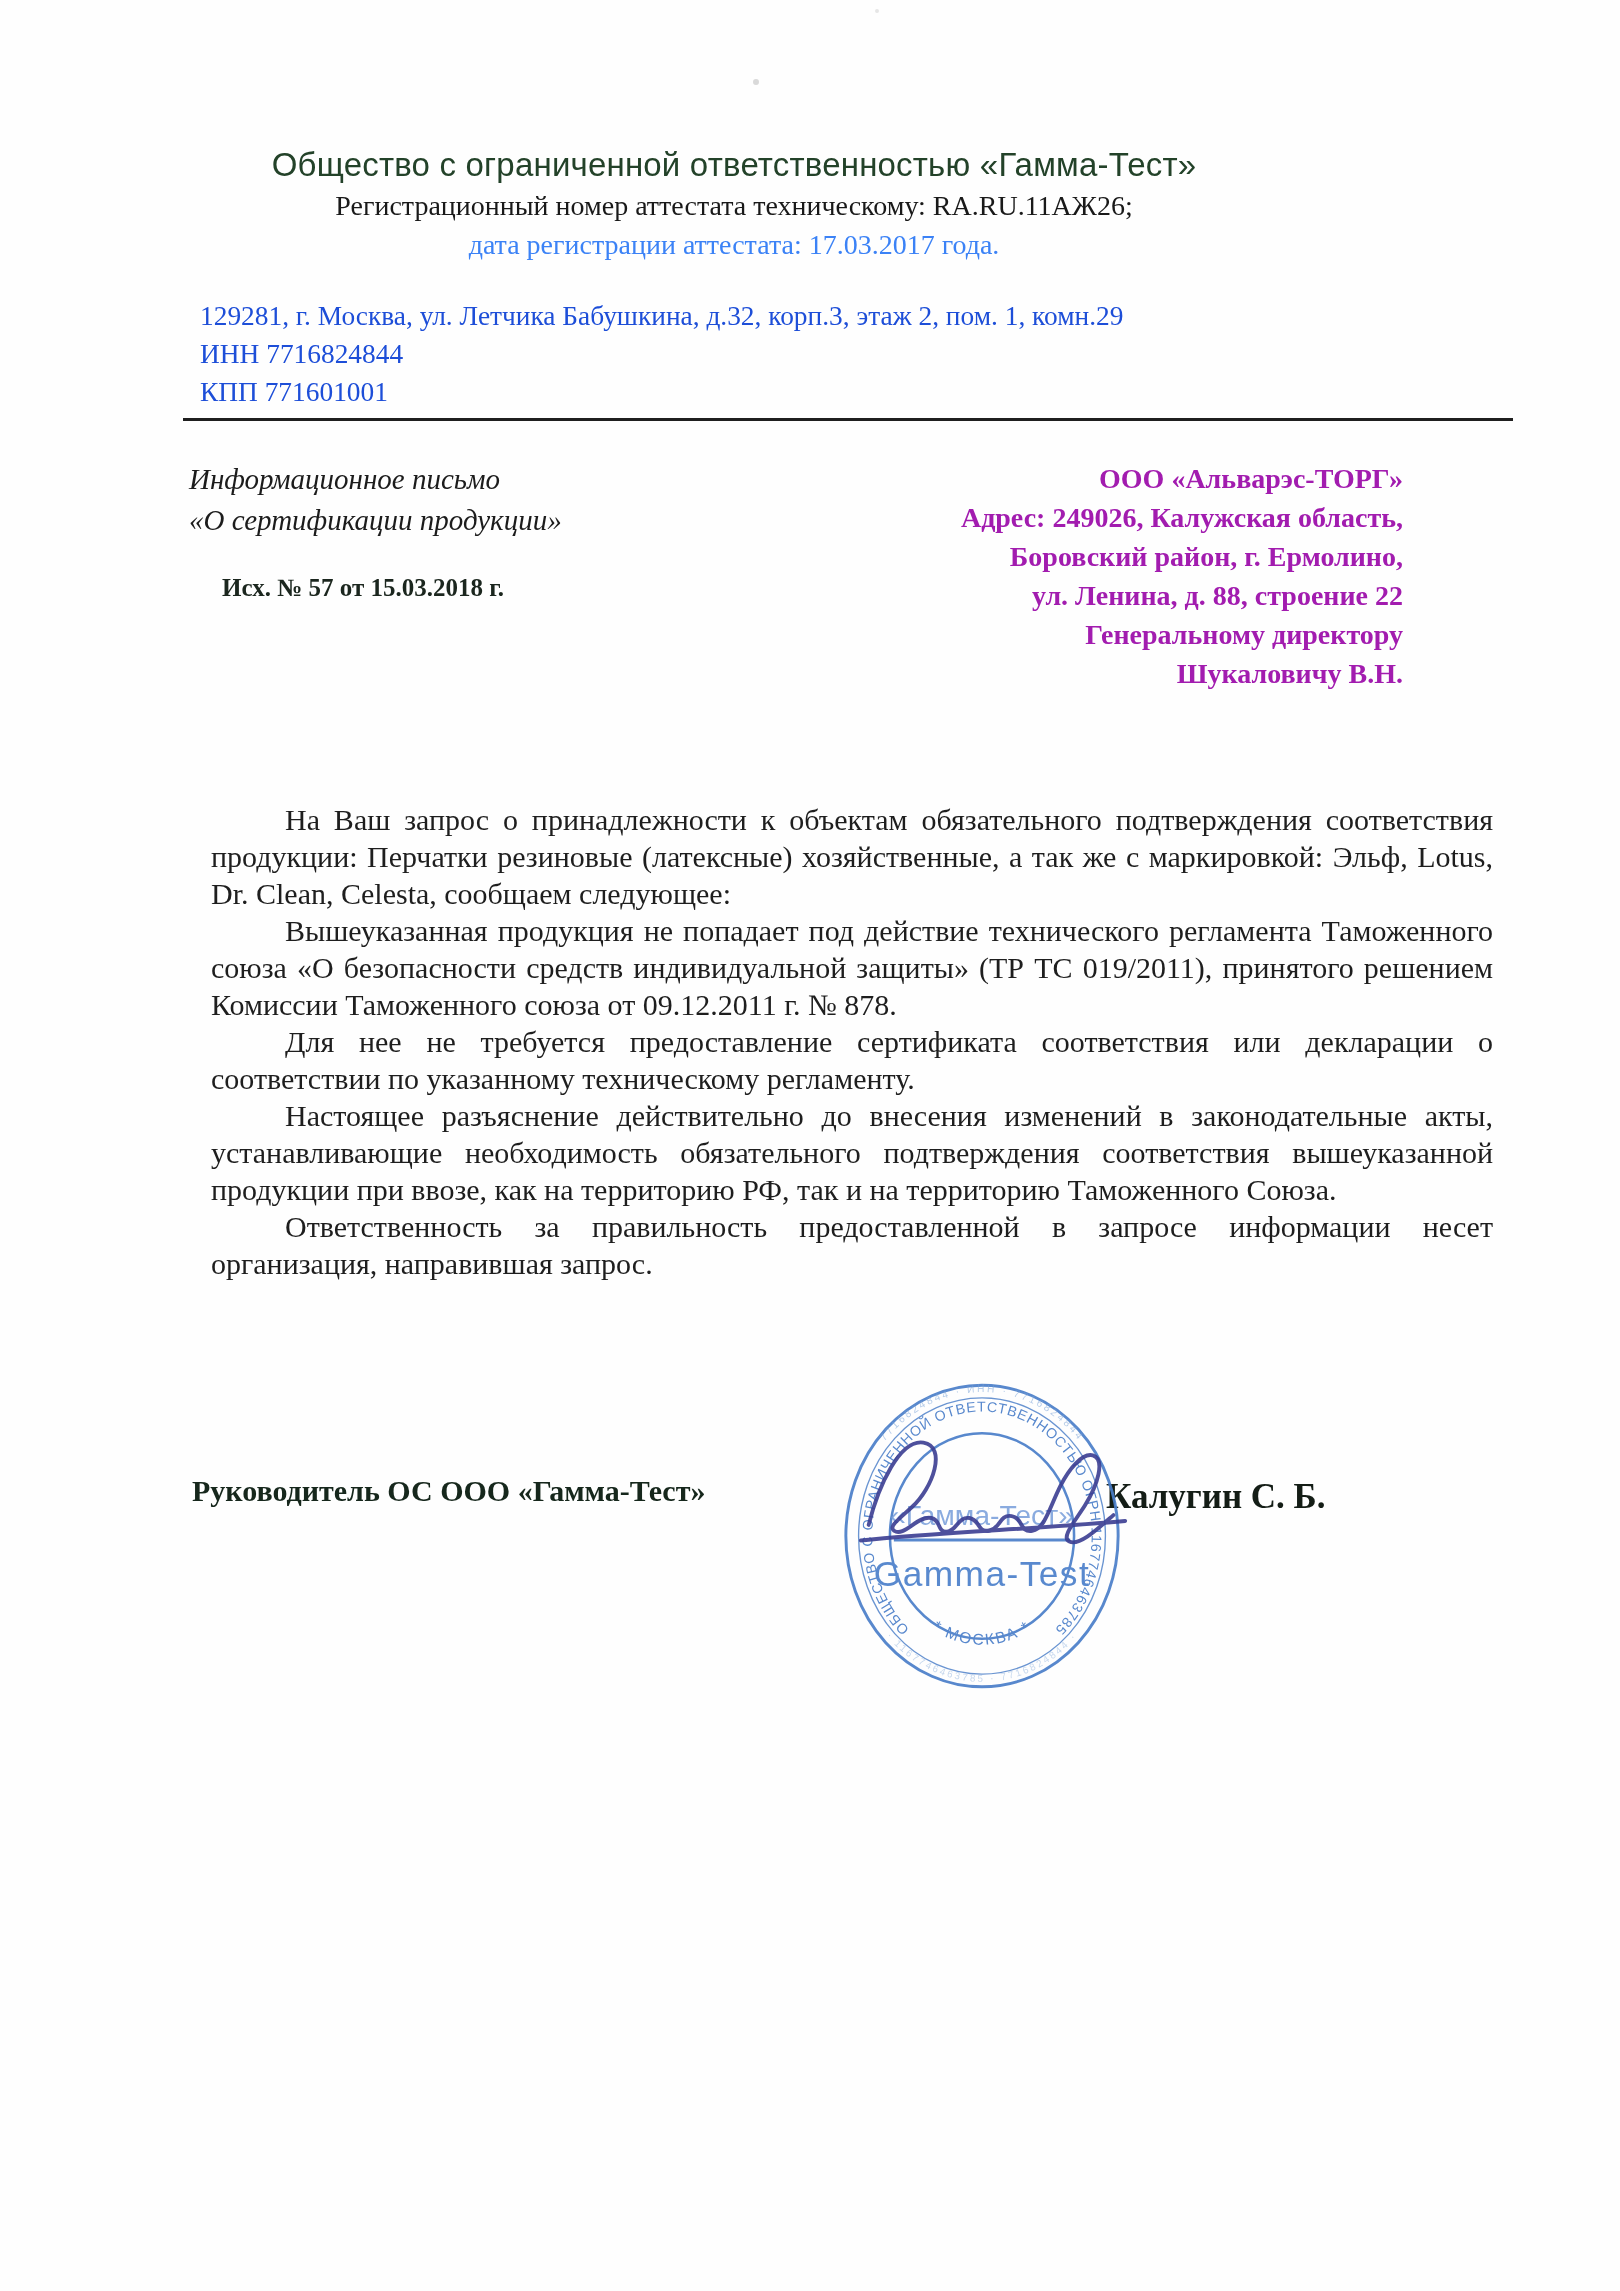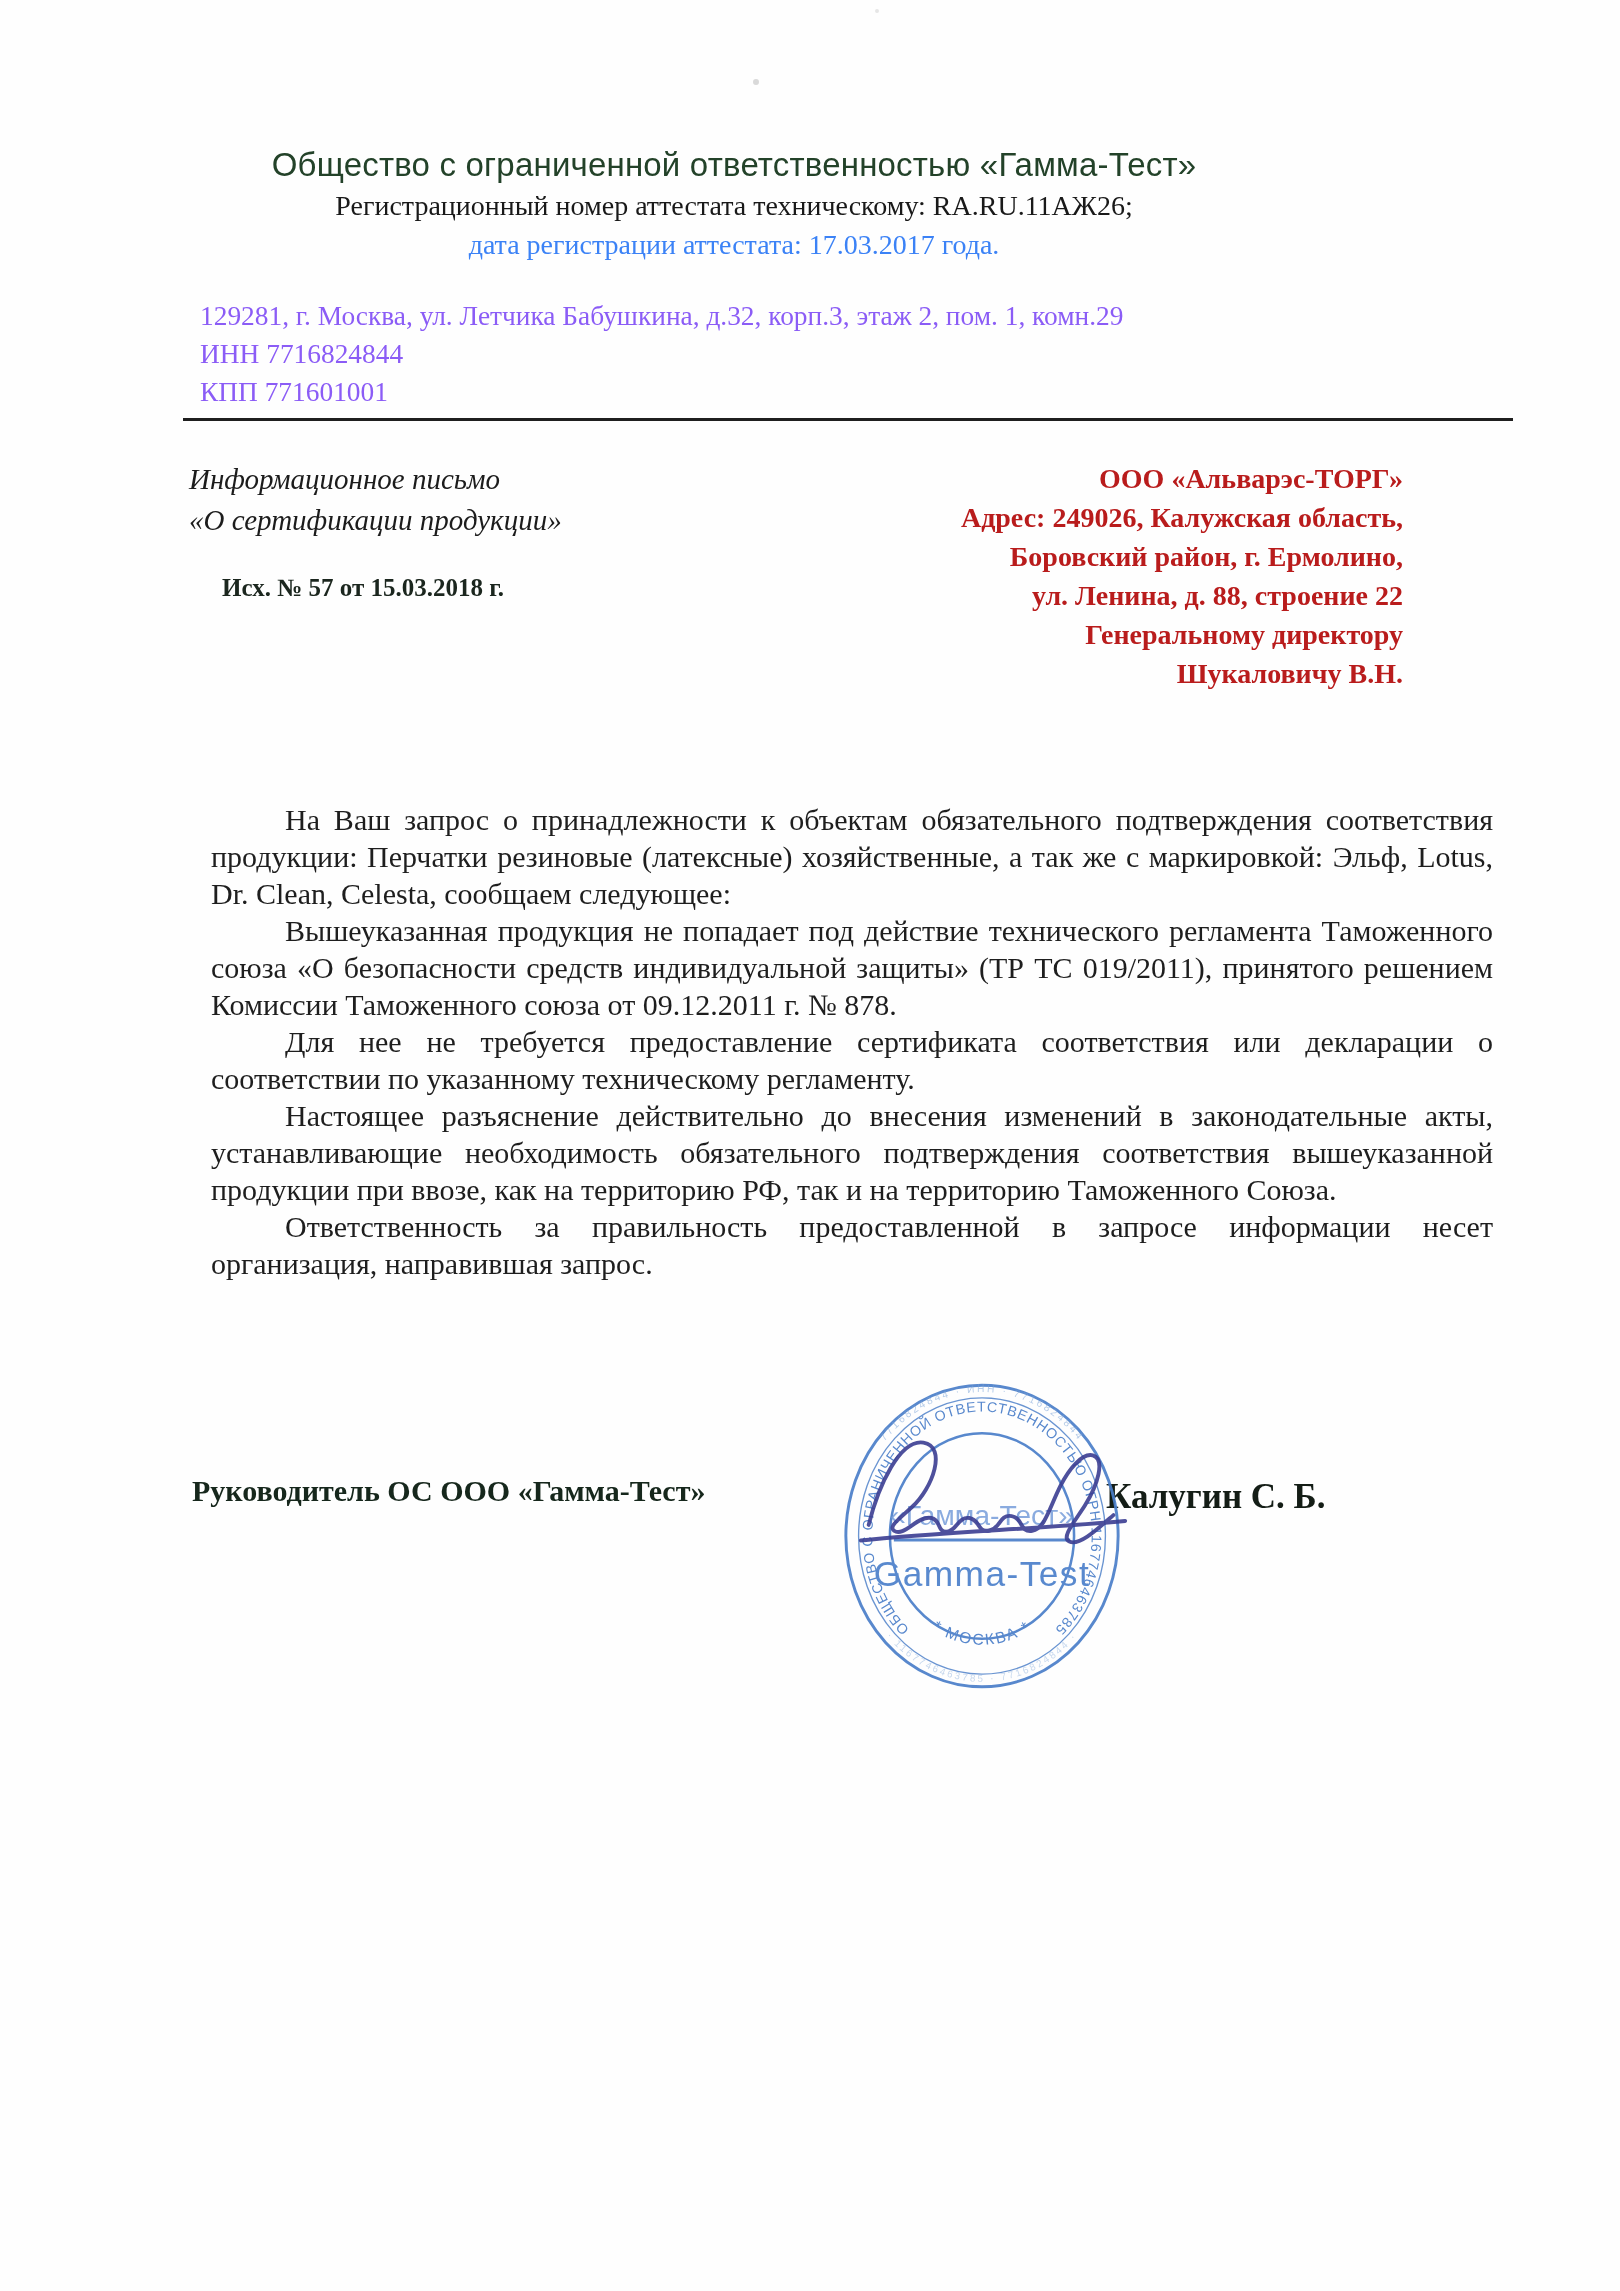--- a/index.html
+++ b/index.html
@@ -16,28 +16,28 @@
   
   .header-block{left:186px;top:143px;width:1096px;text-align:center;}
   .company-title{
     font-family:"Liberation Sans","DejaVu Sans",sans-serif;
     font-weight:normal;font-size:33px;line-height:43px;color:#234229;
     letter-spacing:0.2px;
   }
   .accred-line{font-size:28px;line-height:39px;color:#191919;}
   .accred-line2{font-size:28px;line-height:39px;color:#3b82f6;}
   
-  .req-block{left:200px;top:297px;font-size:27.4px;line-height:38px;color:#8b5cf6;}
+  .req-block{left:200px;top:297px;font-size:27.4px;line-height:38px;color:#1d4ed8;}
   .rule{left:183px;top:418px;width:1330px;height:2.9px;background:#1f1f1f;}
   
   .meta-block{left:189px;top:459px;font-style:italic;font-size:29px;line-height:41px;color:#1c1c1c;}
   .outgoing-line{left:222px;top:574px;font-weight:bold;font-size:25px;color:#1b261e;}
   
   .recipient-block{right:217px;top:459px;text-align:right;font-weight:bold;
-    font-size:28px;line-height:39px;color:#b91c1c;}
+    font-size:28px;line-height:39px;color:#a21caf;}
   
   .body-block{left:211px;top:801px;width:1282px;font-size:30px;line-height:37px;
     text-align:justify;color:#1e1e1e;}
   .body-block p{margin:0;text-indent:74px;}
   
   .signer-title{left:192px;top:1474px;font-weight:bold;font-size:30px;color:#16271c;}
   .signer-name{left:1106px;top:1477px;font-weight:bold;font-size:35px;color:#141d16;}
   
   .stamp-wrap{left:839px;top:1378px;width:286px;height:316px;}
   .sig-wrap{left:853px;top:1423px;width:280px;height:147px;}

